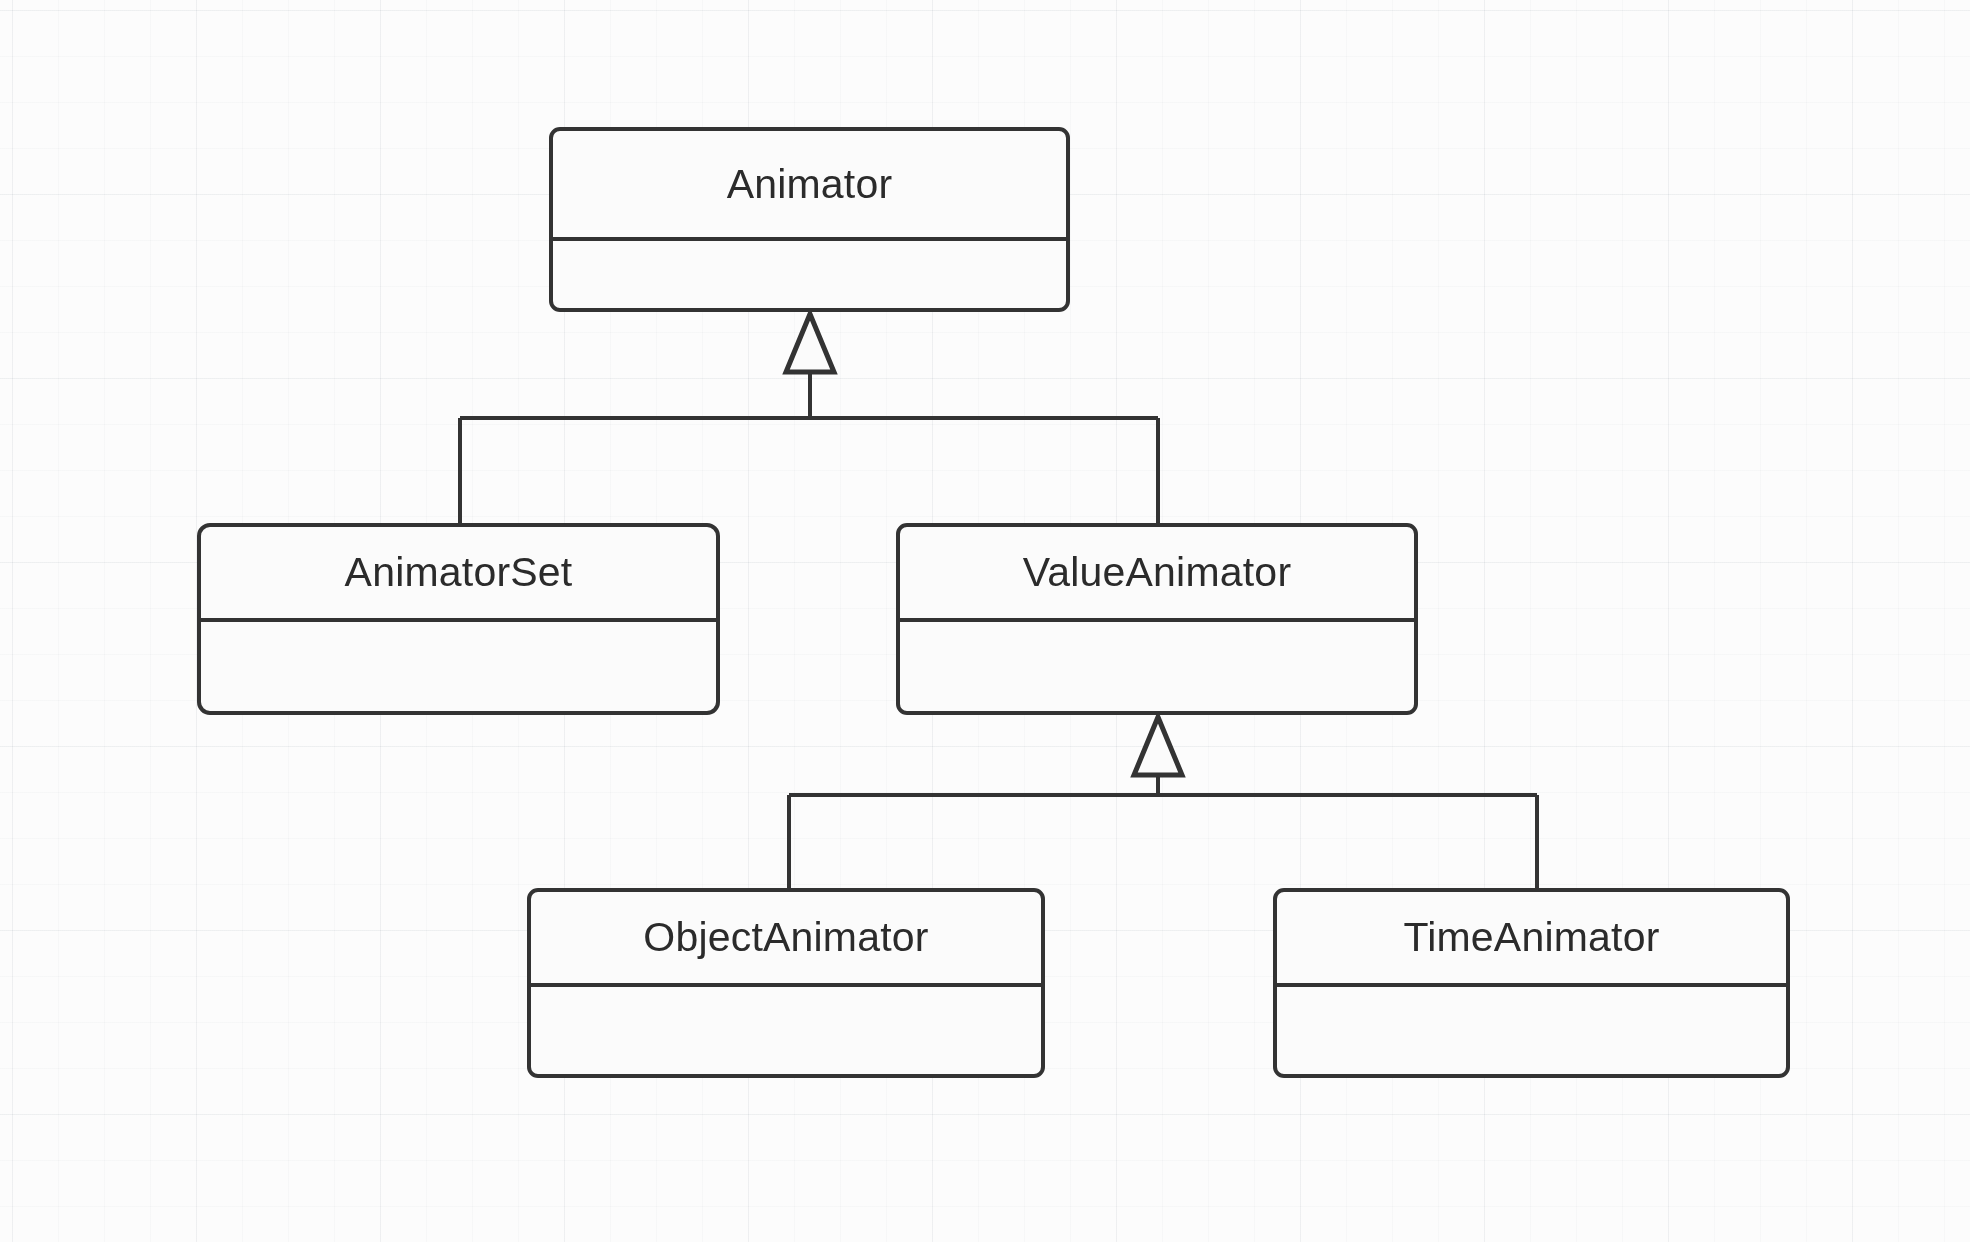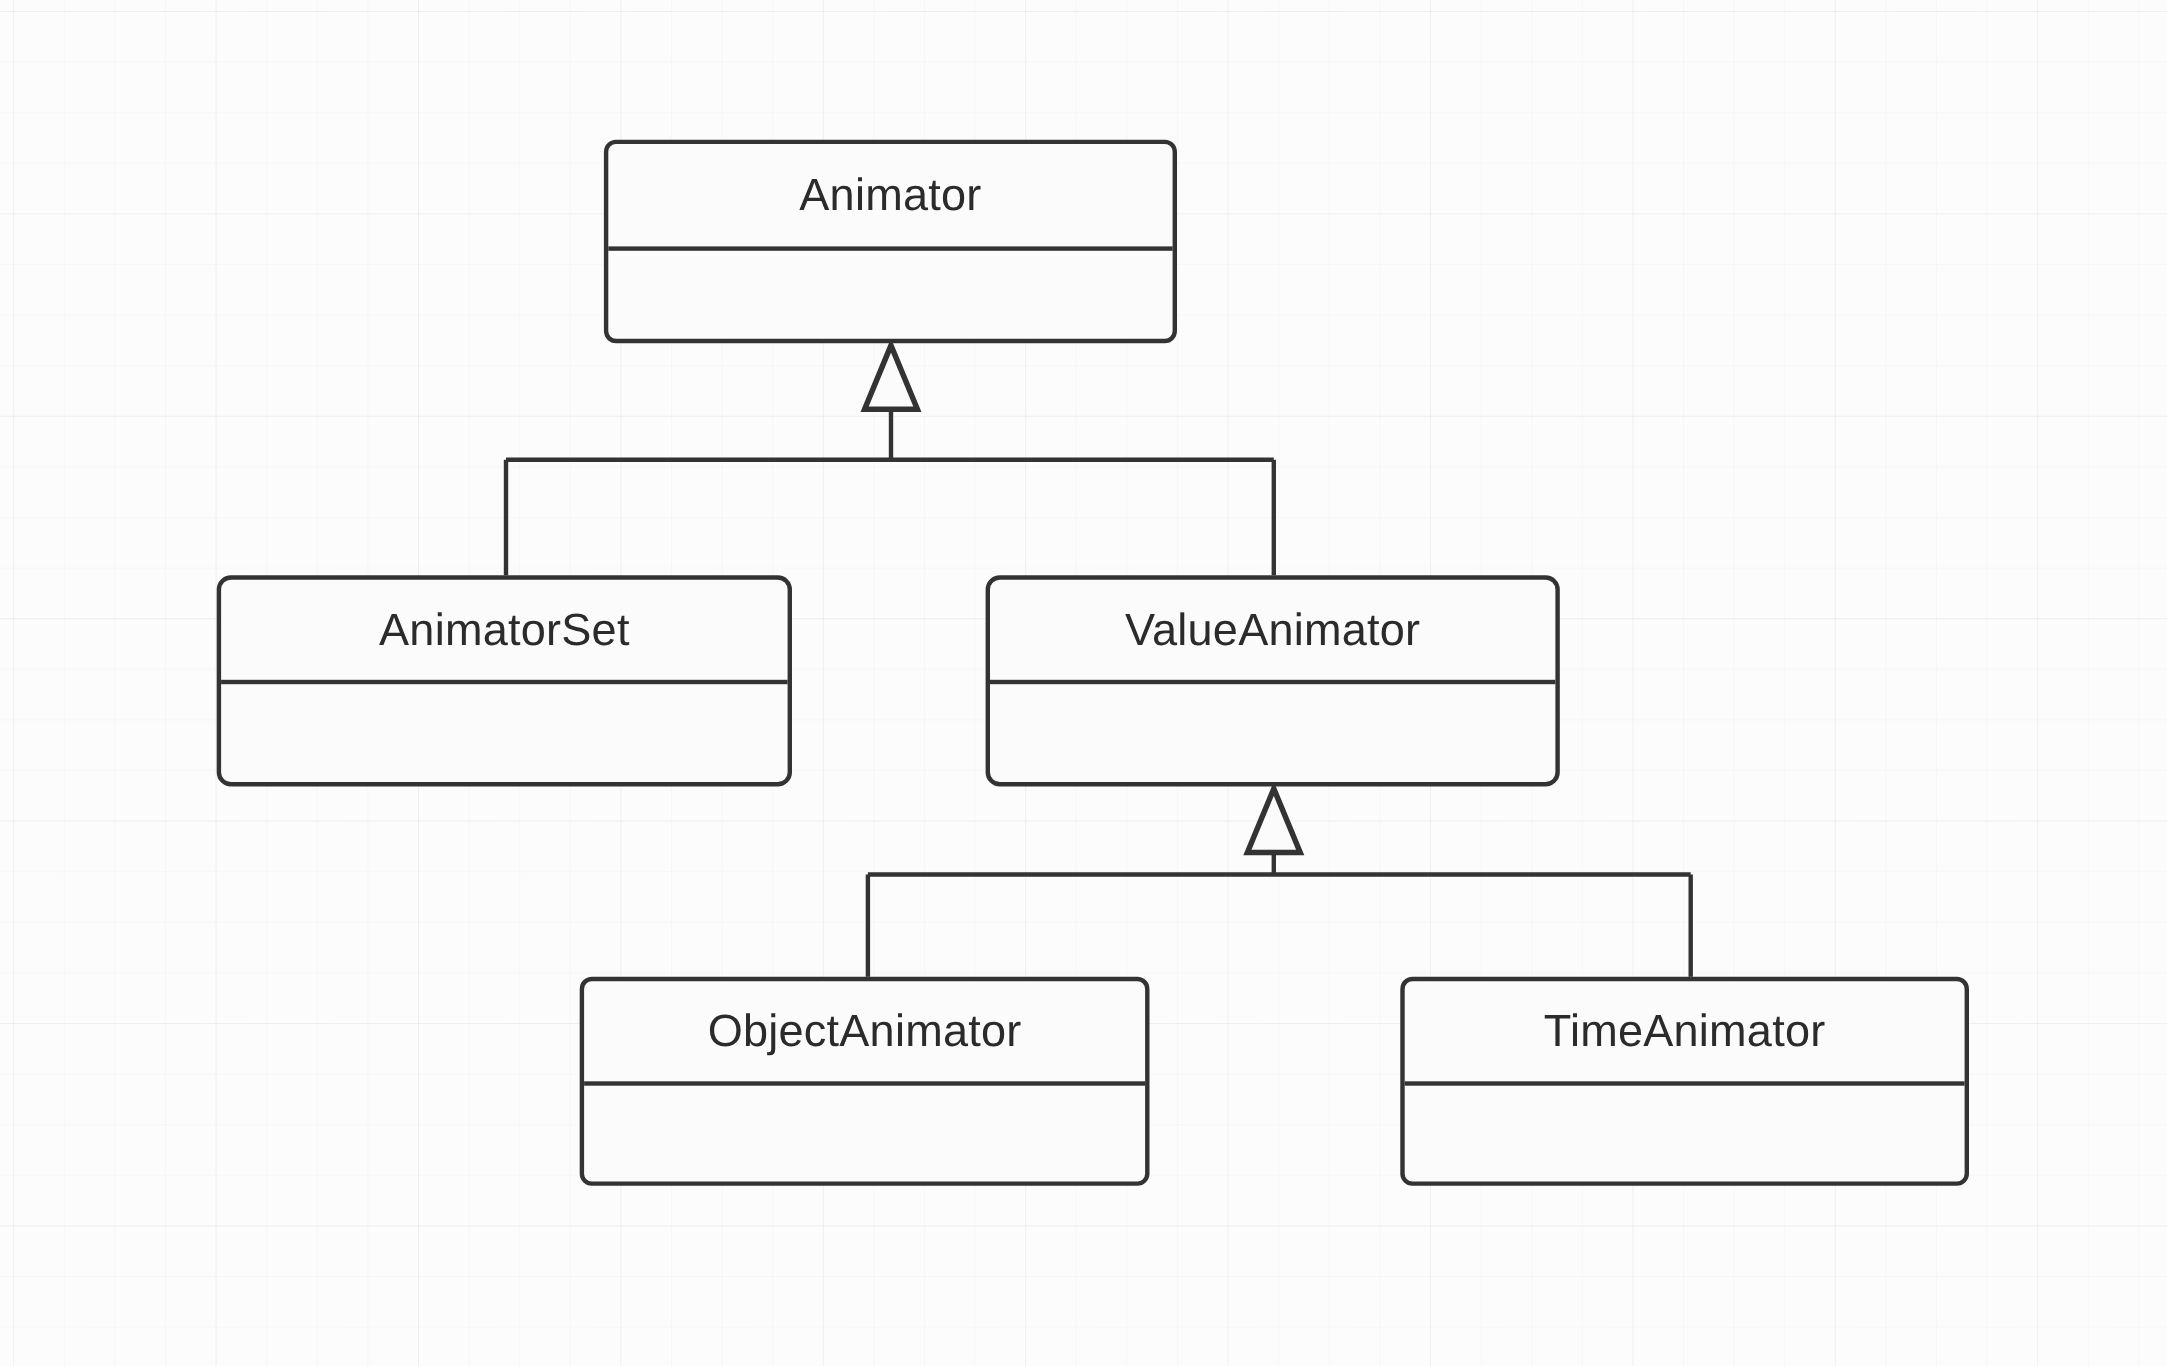--- a/index.html
+++ b/index.html
@@ -94,30 +94,30 @@
     <g fill="none" stroke="#333333" stroke-width="4" stroke-linecap="butt">
       <path d="M 1158 772 L 1158 795"></path>
       <path d="M 789 795 L 1537 795"></path>
       <path d="M 789 795 L 789 888"></path>
       <path d="M 1537 795 L 1537 888"></path>
     </g>
     <path d="M 1158 717 L 1134 775 L 1182 775 Z" fill="#fbfbfb" stroke="#333333" stroke-width="5" stroke-linejoin="miter"></path>
   </svg>
 
   <div class="uml-class" style="left:549px; top:127px; width:521px; height:185px;">
-    <div class="uml-title-bar" style="height:97px;">Animator</div>
+    <div class="uml-title-bar" style="height:110px;">Animator</div>
     <div class="uml-body"></div>
   </div>
 
   <div class="uml-class" style="left:197px; top:523px; width:523px; height:192px;border-radius:13px;">
     <div class="uml-title-bar" style="height:95px;">AnimatorSet</div>
     <div class="uml-body"></div>
   </div>
 
-  <div class="uml-class" style="left:896px; top:523px; width:522px; height:192px;border-radius:13px;">
+  <div class="uml-class" style="left:896px; top:523px; width:522px; height:192px;">
     <div class="uml-title-bar" style="height:95px;">ValueAnimator</div>
     <div class="uml-body"></div>
   </div>
 
   <div class="uml-class" style="left:527px; top:888px; width:518px; height:190px;gap:48px;">
     <div class="uml-title-bar" style="height:95px;">ObjectAnimator</div>
     <div class="uml-body"></div>
   </div>
 
   <div class="uml-class" style="left:1273px; top:888px; width:517px; height:190px;">

